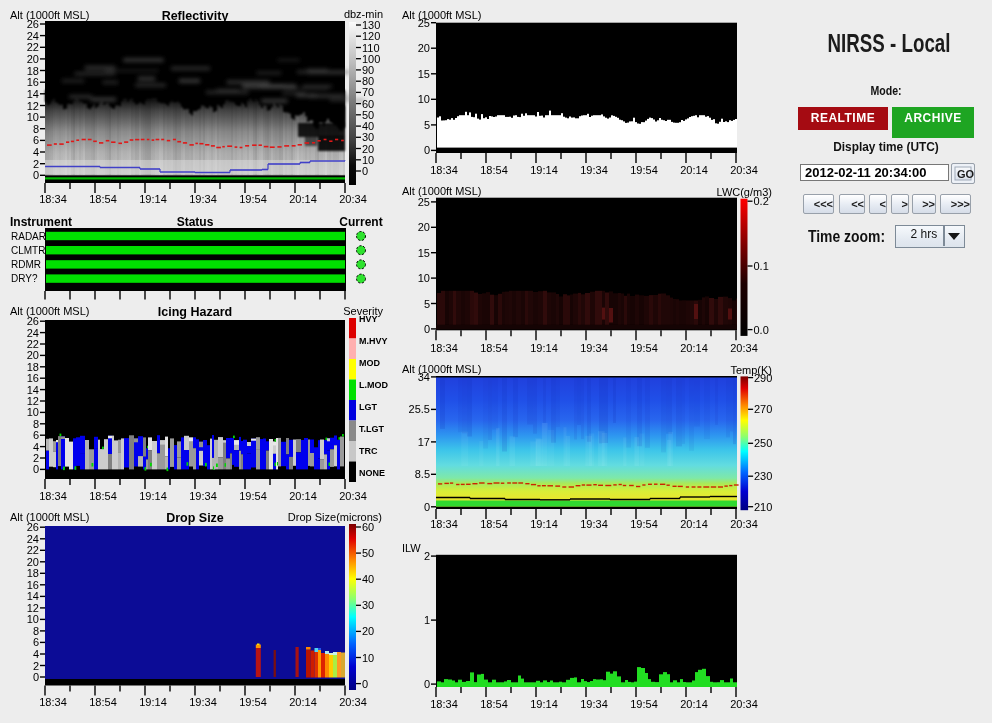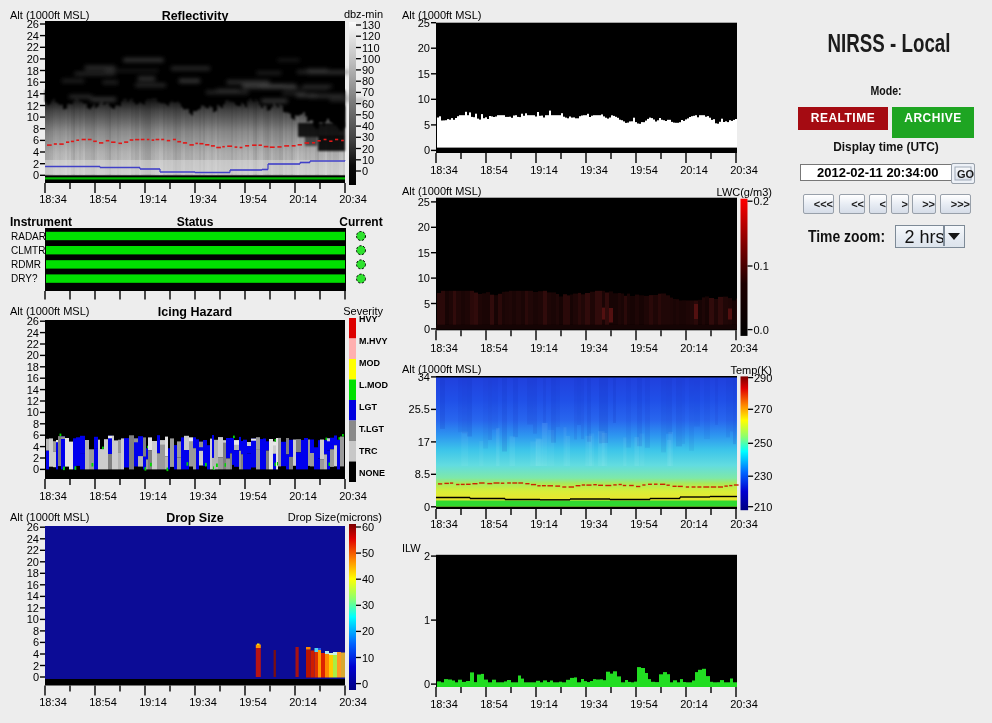--- a/index.html
+++ b/index.html
@@ -1492,25 +1492,25 @@
 <text x="594.0" y="707.5" font-size="11" text-anchor="middle" fill="#000" font-family="Liberation Sans, sans-serif">19:34</text>
 <text x="644.0" y="707.5" font-size="11" text-anchor="middle" fill="#000" font-family="Liberation Sans, sans-serif">19:54</text>
 <text x="694.0" y="707.5" font-size="11" text-anchor="middle" fill="#000" font-family="Liberation Sans, sans-serif">20:14</text>
 <text x="744.0" y="707.5" font-size="11" text-anchor="middle" fill="#000" font-family="Liberation Sans, sans-serif">20:34</text>
 </svg>
 <div class="abs" style="left:790px;top:29px;width:198px;text-align:center;font-size:25px;font-weight:bold;color:#1c1c1c;transform:scaleX(0.75);transform-origin:50% 50%;">NIRSS - Local</div>
 <div class="abs" style="left:790px;top:84px;width:192px;text-align:center;font-size:12px;font-weight:bold;color:#111;transform:scaleX(0.88);transform-origin:50% 0;">Mode:</div>
 <div class="abs" style="left:798px;top:107px;width:90px;height:23px;background:#a50b12;color:#fff;font-size:12px;font-weight:bold;text-align:center;line-height:23px;letter-spacing:0.5px;">REALTIME</div>
 <div class="abs" style="left:892px;top:107px;width:82px;height:31px;background:#1ea522;color:#fff;font-size:12px;font-weight:bold;text-align:center;line-height:23px;letter-spacing:0.5px;">ARCHIVE</div>
 <div class="abs" style="left:790px;top:139px;width:192px;text-align:center;font-size:13.5px;font-weight:bold;color:#111;transform:scaleX(0.88);transform-origin:50% 0;">Display time (UTC)</div>
-<div class="abs" style="left:800px;top:164px;width:143px;height:15px;background:#fff;border:1px solid #777;font-size:13px;font-weight:bold;padding-left:16px;line-height:16px;color:#000;">2012-02-11 20:34:00</div>
+<div class="abs" style="left:800px;top:164px;width:143px;height:15px;background:#fff;border:1px solid #777;font-size:13px;font-weight:bold;padding-left:4px;line-height:16px;color:#000;">2012-02-11 20:34:00</div>
 <div class="swbtn" style="left:951px;top:163px;width:24px;height:20.5px;font-size:11px;line-height:20px;box-shadow:inset 0 0 0 2.5px #edf1f7, inset 0 0 0 3.5px #a0aab8;">GO</div>
 <div class="swbtn" style="left:803px;top:194px;width:31px;height:20px;font-size:11px;line-height:19px;">&lt;&lt;&lt;</div>
 <div class="swbtn" style="left:839px;top:194px;width:26px;height:20px;font-size:11px;line-height:19px;">&lt;&lt;</div>
 <div class="swbtn" style="left:869px;top:194px;width:18px;height:20px;font-size:11px;line-height:19px;">&lt;</div>
 <div class="swbtn" style="left:891px;top:194px;width:18px;height:20px;font-size:11px;line-height:19px;">&gt;</div>
 <div class="swbtn" style="left:912px;top:194px;width:24px;height:20px;font-size:11px;line-height:19px;">&gt;&gt;</div>
 <div class="swbtn" style="left:940px;top:194px;width:31px;height:20px;font-size:11px;line-height:19px;">&gt;&gt;&gt;</div>
 <div class="abs" style="left:808px;top:228px;font-size:16px;font-weight:bold;color:#111;transform:scaleX(0.87);transform-origin:0 0;">Time zoom:</div>
 <div class="abs" style="left:894.5px;top:225px;width:70px;height:23px;background:linear-gradient(#f6f9fc,#e2e8f0 70%,#dde4ec);border:1.5px solid #7d8a97;box-sizing:border-box;">
-  <span style="position:absolute;left:9px;top:0.5px;font-size:18px;color:#111;">2 hrs</span>
+  <span style="position:absolute;left:15px;top:0.5px;font-size:12px;color:#111;">2 hrs</span>
   <span style="position:absolute;right:19px;top:0;width:1.5px;height:20px;background:#7d8a97;"></span>
   <span style="position:absolute;right:3.5px;top:7px;width:0;height:0;border-left:6.5px solid transparent;border-right:6.5px solid transparent;border-top:7px solid #151515;"></span>
 </div>
 </body></html>

